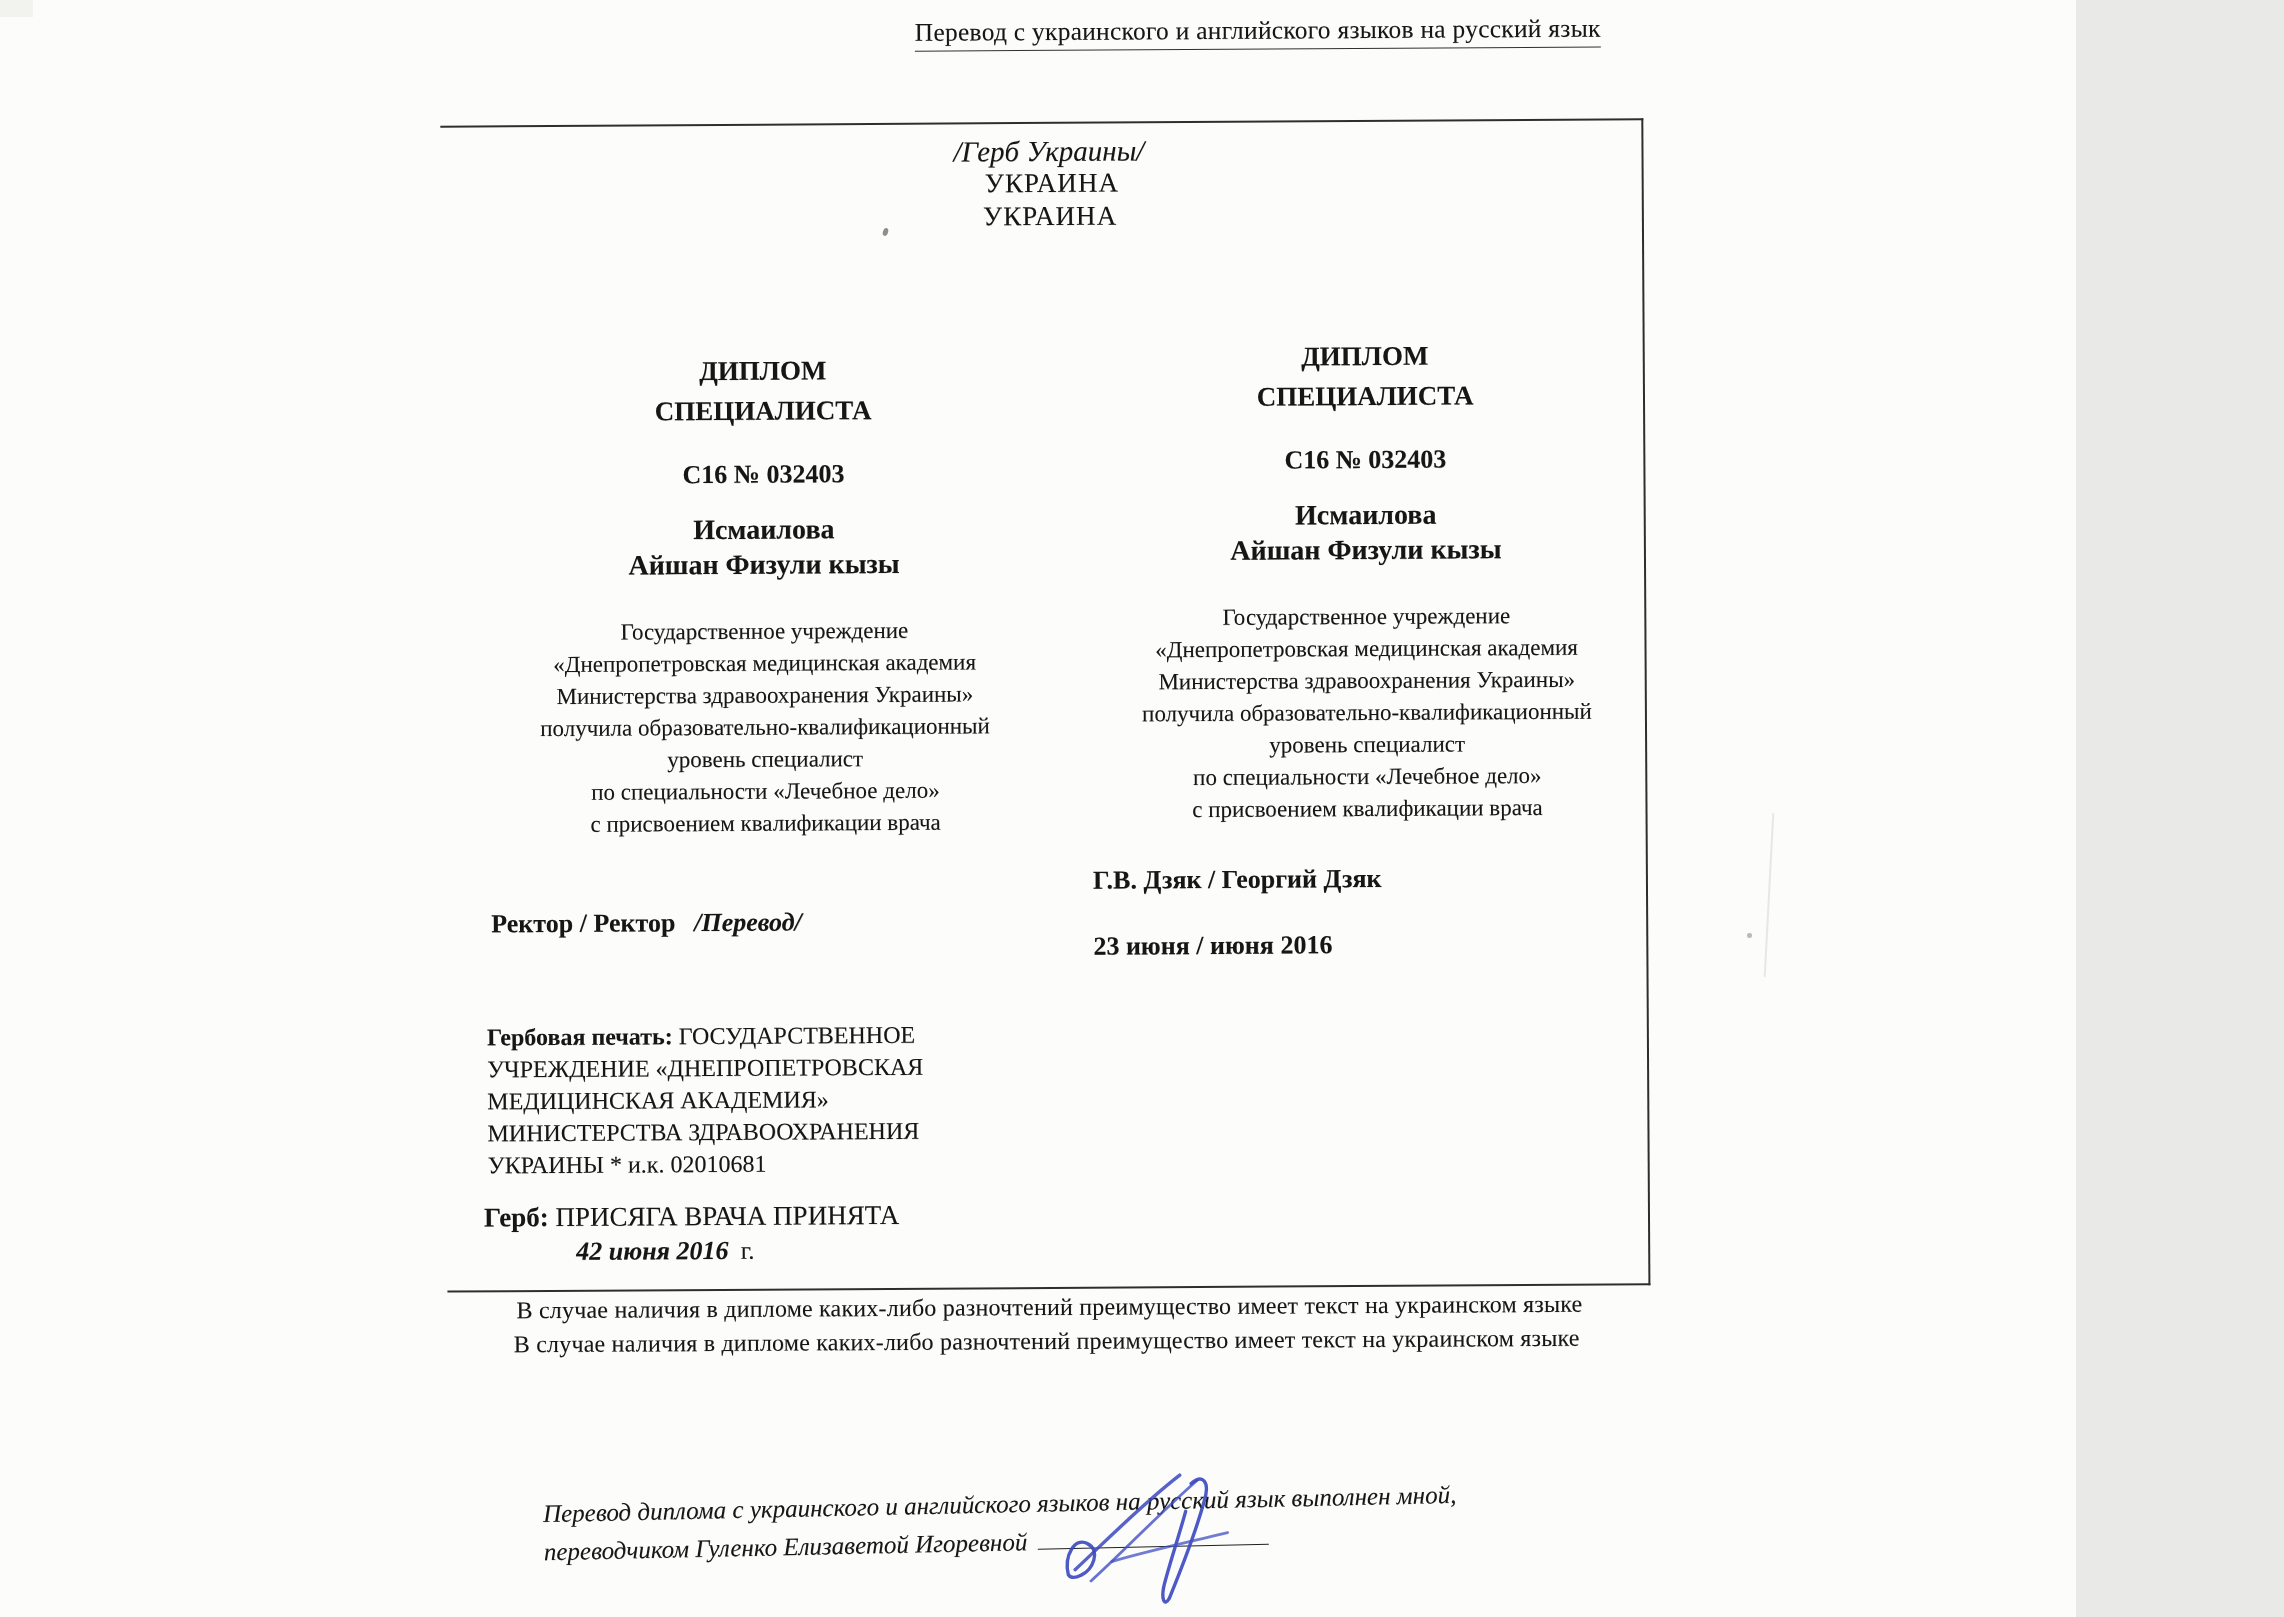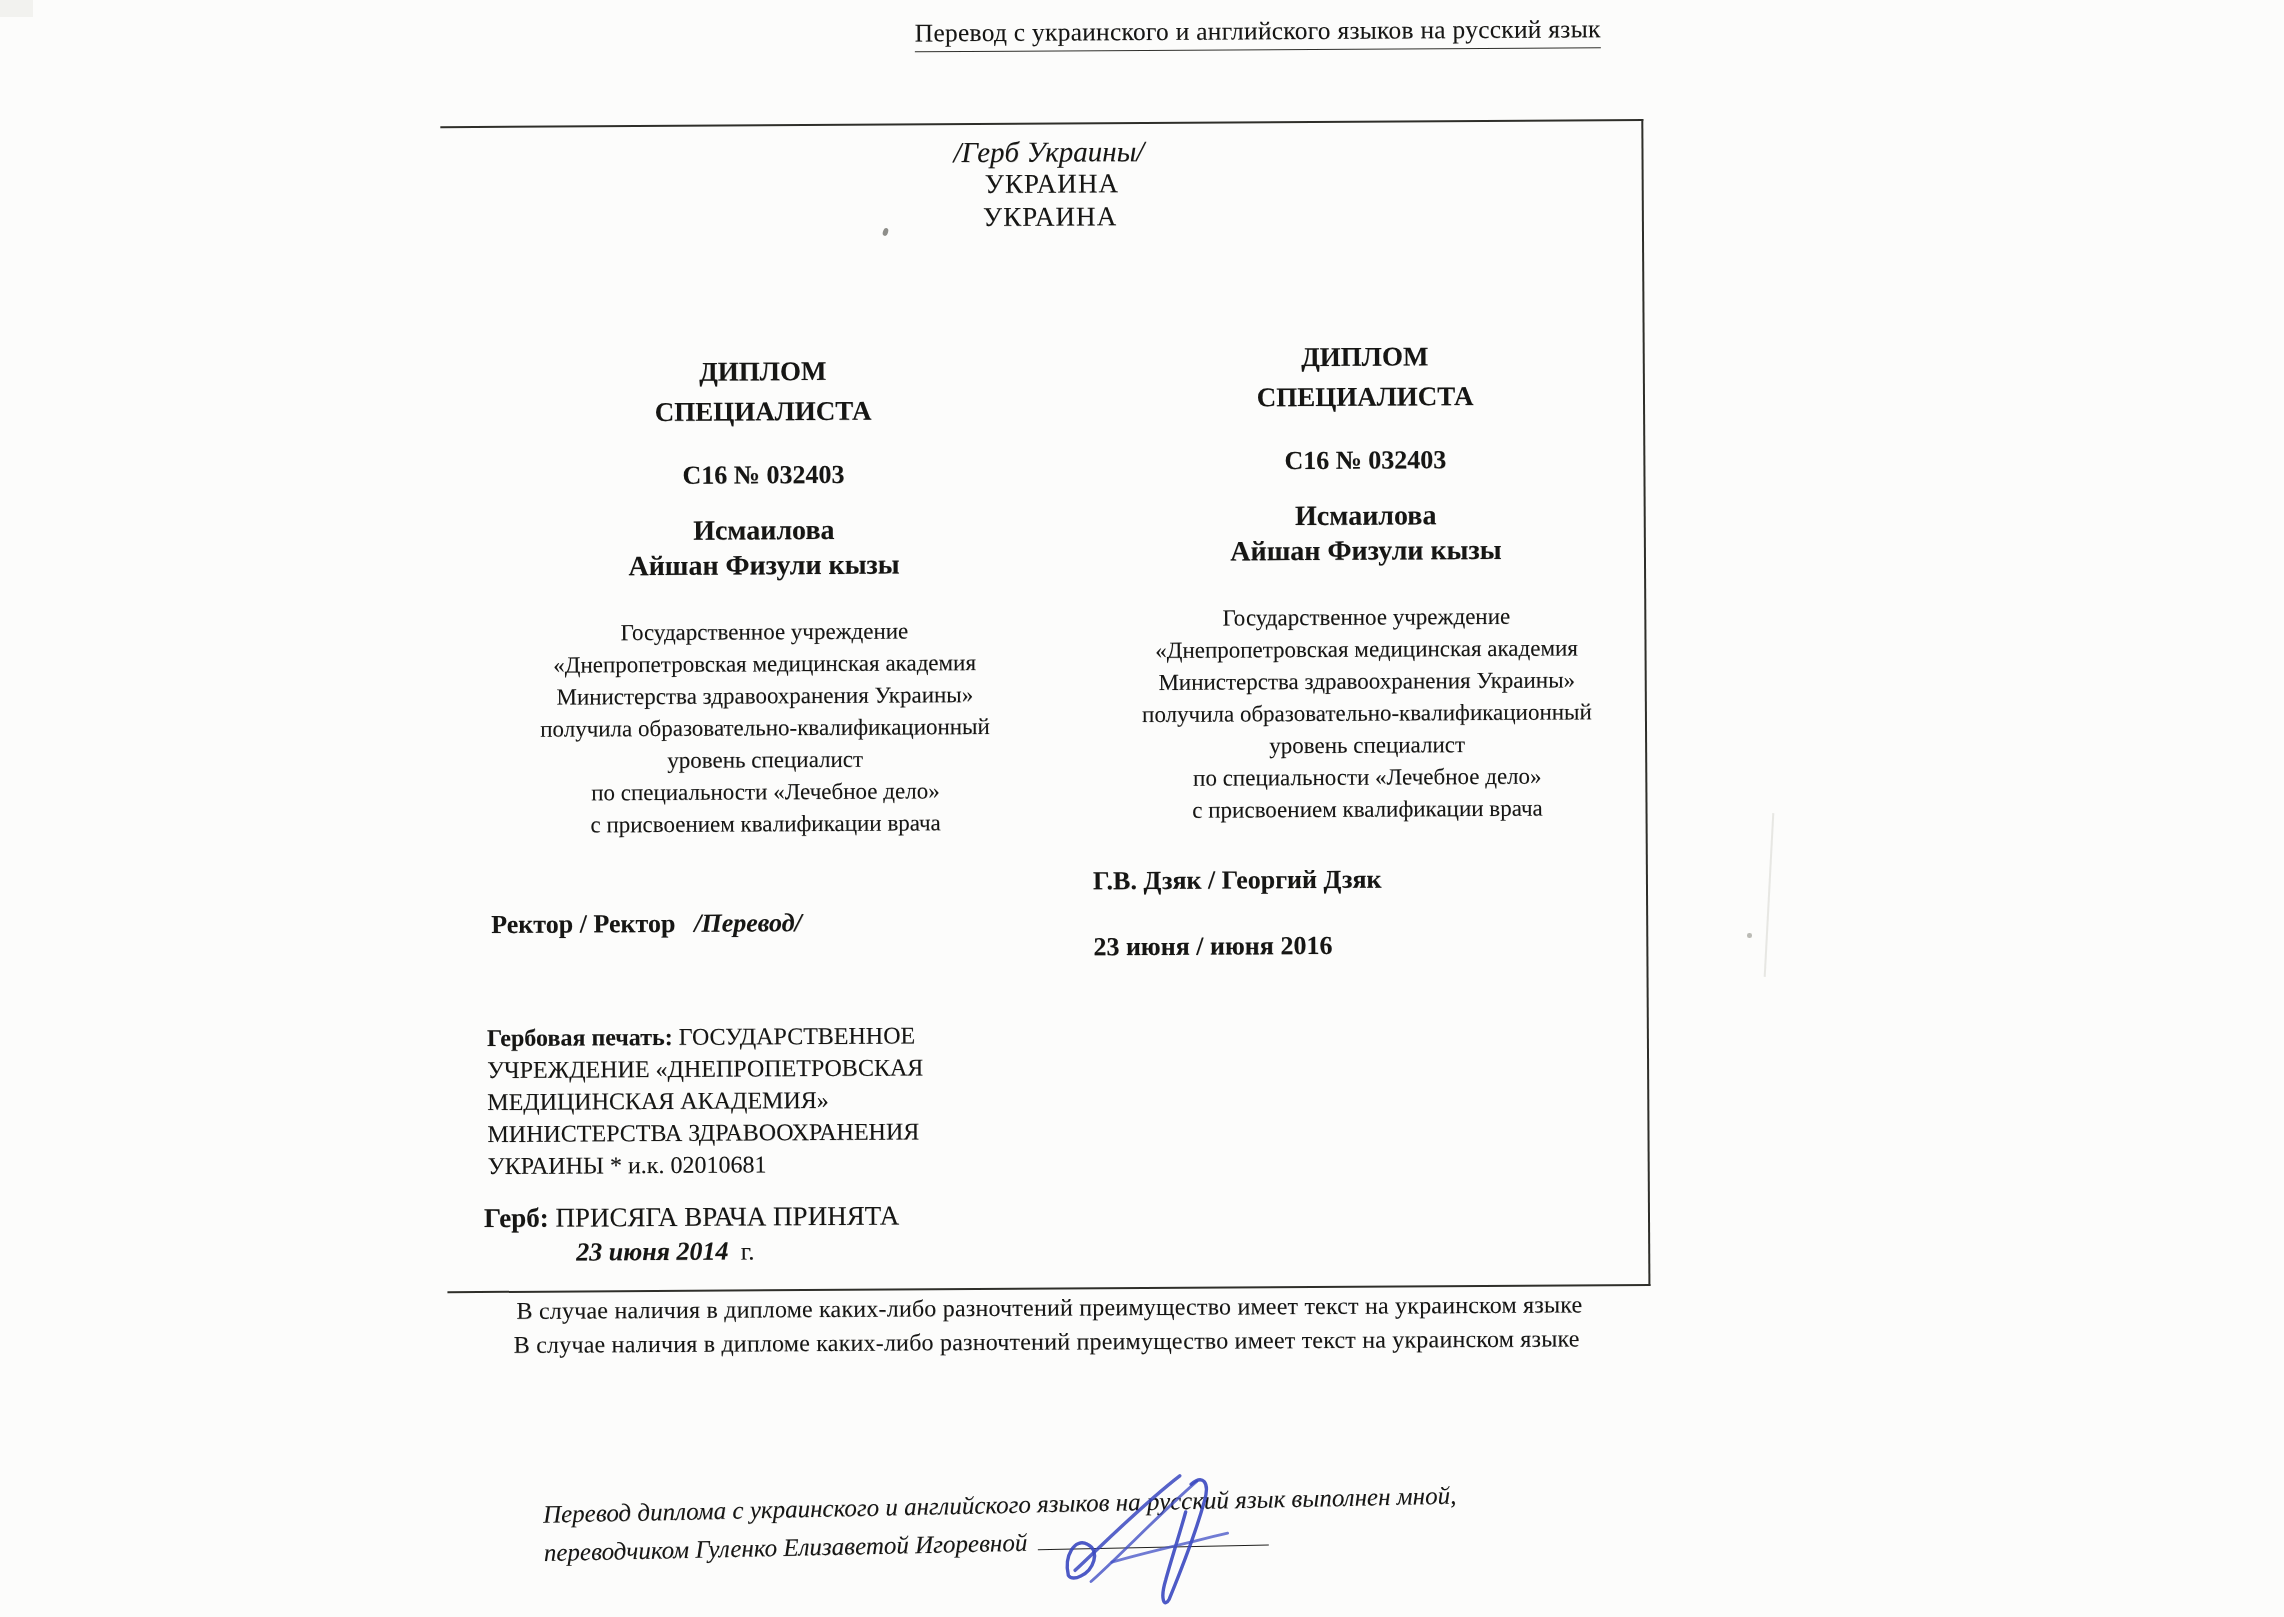--- a/index.html
+++ b/index.html
@@ -1,17 +1,17 @@
 <!DOCTYPE html>
 <html style="font-size:9px"><head>
 <meta charset="utf-8">
 <style>
   html,body{margin:0;padding:0;background:#e9e9e7;}
   .page{
-    position:relative;width:2284px;height:1617px;overflow:hidden;
+    position:relative;width:2076px;height:1617px;overflow:hidden;
     background:#fcfcfb;color:#161614;
     font-family:"Liberation Serif","DejaVu Serif",serif;
     text-shadow:0.3px 0.3px 0.6px rgba(20,20,20,.28);
   }
   .skew{position:absolute;inset:0;transform:rotate(-0.35deg);transform-origin:50% 45%;}
   .abs{position:absolute;white-space:nowrap;}
 
   .header-line{left:919px;top:17px;font-size:25.4px;letter-spacing:0.3px;}
   .header-line .u{border-bottom:1.7px solid #30302c;padding-bottom:5.1px;}
 
@@ -142,21 +142,21 @@
       <div>МЕДИЦИНСКАЯ АКАДЕМИЯ»</div>
       <div>МИНИСТЕРСТВА ЗДРАВООХРАНЕНИЯ</div>
       <div>УКРАИНЫ * и.к. 02010681</div>
     </div>
 
     <div class="abs stamp1">
       <span class="b">Герб:</span>
       <span>ПРИСЯГА ВРАЧА ПРИНЯТА</span>
     </div>
     <div class="abs stamp2">
-      <span>23 июня 2014</span>
+      <span>42 июня 2016</span>
       <span class="sfx">г.</span>
     </div>
 
     <div class="abs disc1">В случае наличия в дипломе каких-либо разночтений преимущество имеет текст на украинском языке</div>
     <div class="abs disc2">В случае наличия в дипломе каких-либо разночтений преимущество имеет текст на украинском языке</div>
 
     <div class="translator">
       <div>Перевод диплома с украинского и английского языков на русский язык выполнен мной,</div>
       <div class="tr-row2">
         <span>переводчиком Гуленко Елизаветой Игоревной</span><span class="sigline"></span>

